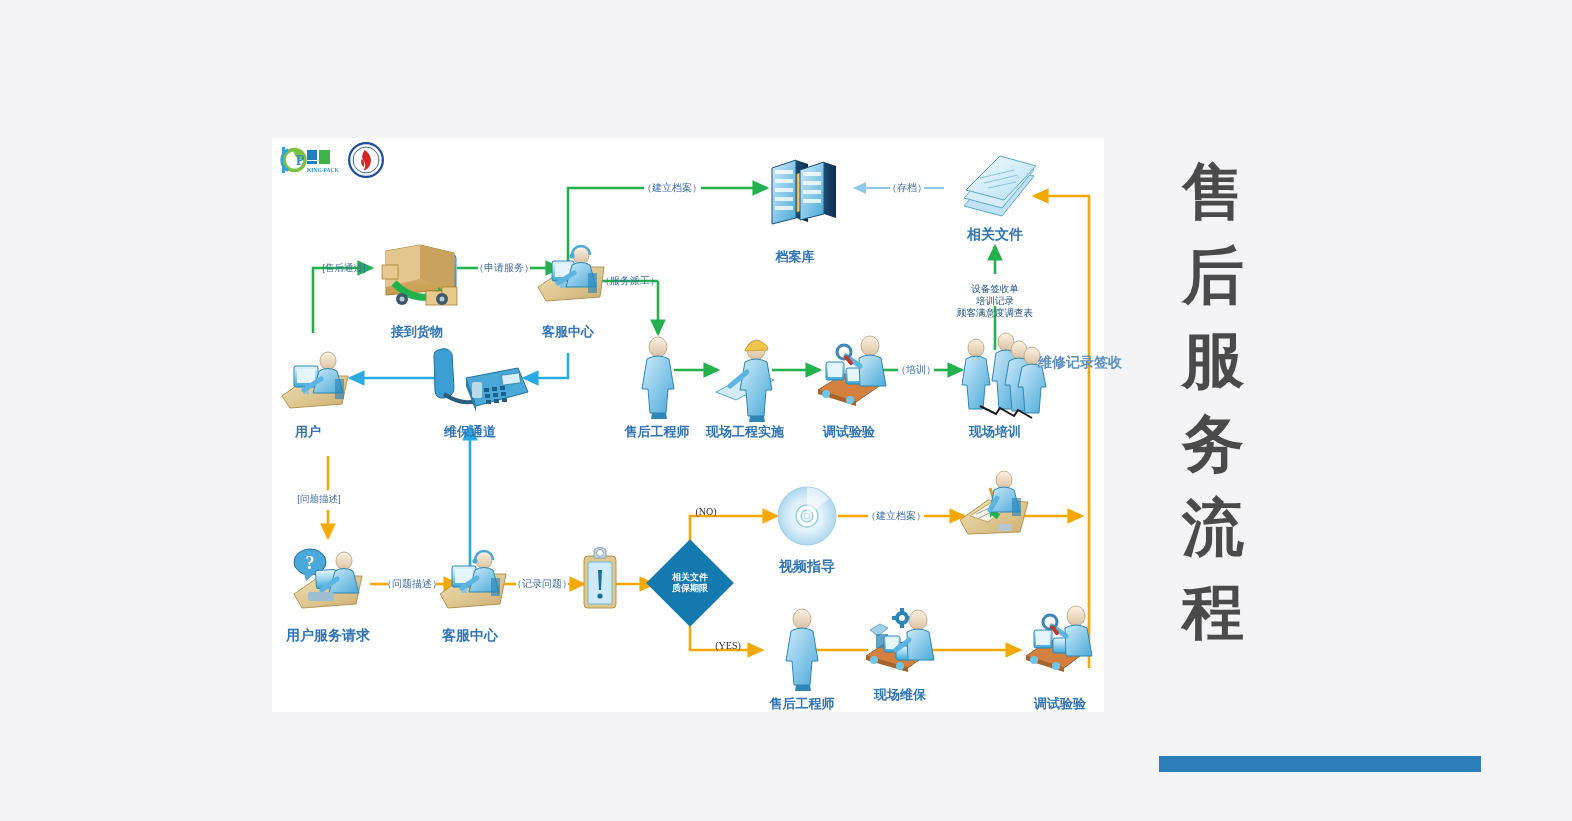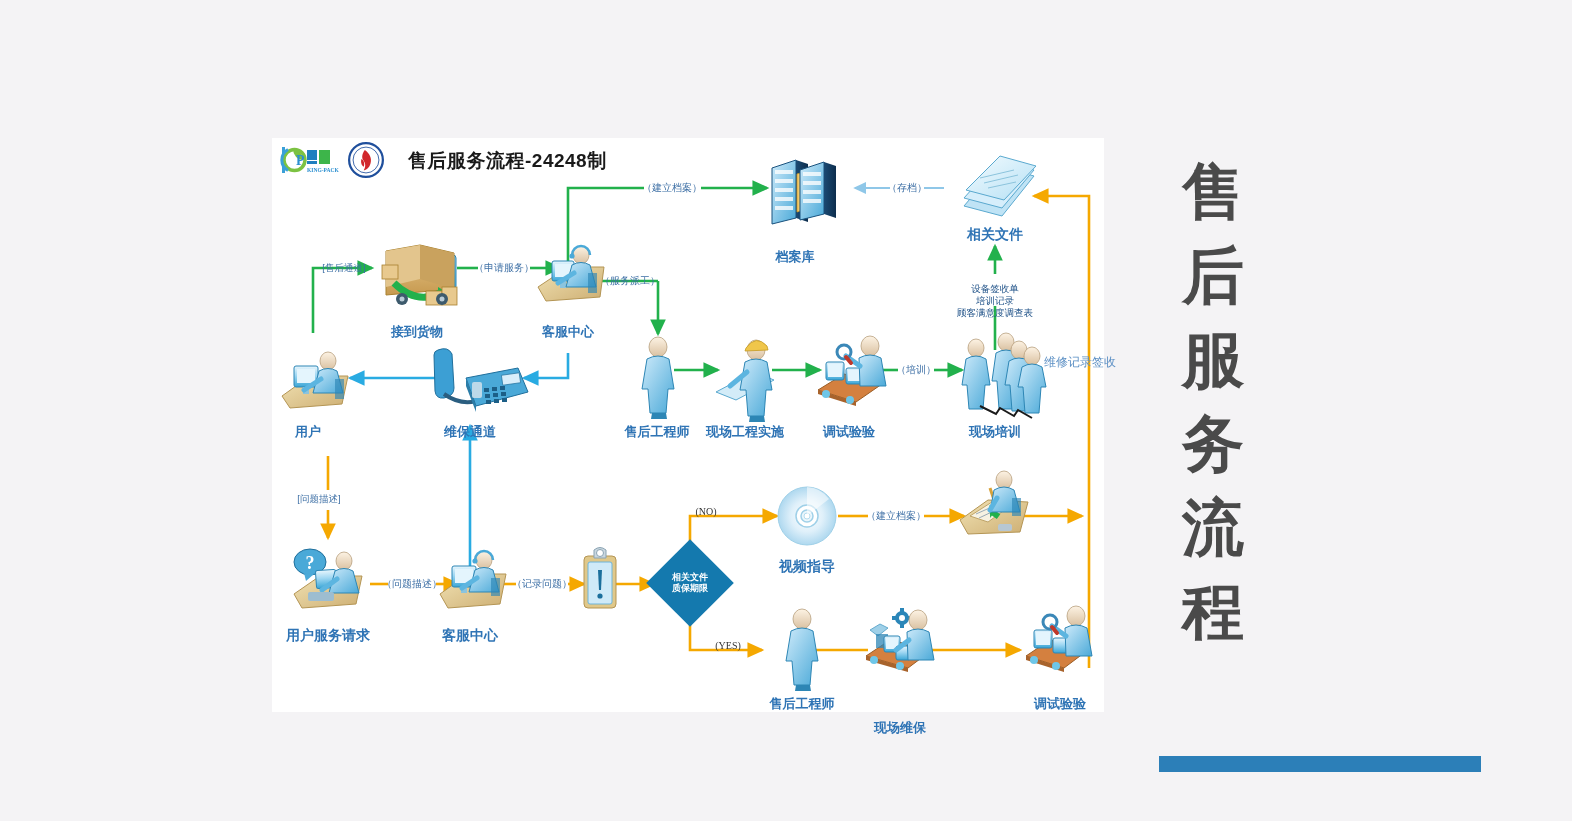--- a/index.html
+++ b/index.html
@@ -35,21 +35,21 @@
 
   
   .elab{
     position:absolute;color:#3d6fa5;font-size:9.5px;
     white-space:nowrap;transform:translateX(-50%);
     font-family:"Liberation Sans","DejaVu Sans",sans-serif;
   }
   .elab.ser{font-size:10px;}
   .elab.en{font-family:"Liberation Serif","DejaVu Serif",serif;font-size:10px;color:#333;}
   .elab.multi{text-align:center;line-height:12px;color:#1c4f86;font-size:9.5px;font-weight:normal;}
-  .elab.vert{font-size:12px;color:#5b8fc4;font-weight:normal;}
+  .elab.vert{font-size:14px;color:#5b8fc4;font-weight:bold;}
 
   
   .diamond{
     position:absolute;width:62px;height:62px;background:#1479ae;
     transform:translate(-50%,-50%) rotate(45deg);
   }
   .diamond-txt{
     position:absolute;transform:translate(-50%,-50%);
     color:#ffffff;font-size:9px;font-weight:bold;line-height:11px;
     text-align:center;white-space:nowrap;
@@ -95,21 +95,20 @@
     <text x="58" y="56" font-size="11" font-weight="bold" fill="#2b8fd0" font-family="Liberation Serif, serif">KING-PACK</text>
   </svg>
 
   <svg class="logo-badge" viewBox="0 0 64 64">
     <circle cx="32" cy="32" r="30" fill="#ffffff" stroke="#1f4f9c" stroke-width="4"></circle>
     <circle cx="32" cy="32" r="23" fill="#ffffff" stroke="#1f4f9c" stroke-width="1.5"></circle>
     <path d="M30 14 c8 6 13 14 10 24 c-2 8 -8 12 -12 12 c5 -8 2 -14 -1 -18 c-3 -4 -2 -12 3 -18 Z" fill="#d1272b"></path>
     <path d="M24 30 c4 2 6 8 4 14 c-4 -2 -6 -9 -4 -14 Z" fill="#d1272b"></path>
   </svg>
 
-  <div class="title">售后服务流程-24248制</div>
 
   <svg id="svgroot" viewBox="0 0 832 574">
     <defs>
       <marker id="agr" markerWidth="7" markerHeight="7" refX="5.6" refY="3" orient="auto">
         <path d="M0,0 L6.5,3 L0,6 Z" fill="#22b14c"></path>
       </marker>
       <marker id="abl" markerWidth="7" markerHeight="7" refX="5.6" refY="3" orient="auto">
         <path d="M0,0 L6.5,3 L0,6 Z" fill="#29abe2"></path>
       </marker>
       <marker id="aor" markerWidth="7" markerHeight="7" refX="5.6" refY="3" orient="auto">
@@ -476,21 +475,21 @@
   <div class="cap" style="left:36px;top:285px">用户</div>
   <div class="cap" style="left:198px;top:285px">维保通道</div>
   <div class="cap" style="left:385px;top:285px">售后工程师</div>
   <div class="cap" style="left:473px;top:285px">现场工程实施</div>
   <div class="cap" style="left:577px;top:285px">调试验验</div>
   <div class="cap" style="left:723px;top:285px">现场培训</div>
   <div class="cap big" style="left:56px;top:489px">用户服务请求</div>
   <div class="cap big" style="left:198px;top:489px">客服中心</div>
   <div class="cap big" style="left:535px;top:420px">视频指导</div>
   <div class="cap" style="left:530px;top:557px">售后工程师</div>
-  <div class="cap" style="left:628px;top:581px">现场维保</div>
+  <div class="cap" style="left:628px;top:548px">现场维保</div>
   <div class="cap" style="left:788px;top:557px">调试验验</div>
 
   <div class="elab" style="left:72px;top:124px">[售后通道]</div>
   <div class="elab ser" style="left:232px;top:123px">（申请服务）</div>
   <div class="elab ser" style="left:358px;top:136px">（服务派工）</div>
   <div class="elab ser" style="left:400px;top:43px">（建立档案）</div>
   <div class="elab ser" style="left:635px;top:43px">（存档）</div>
   <div class="elab ser" style="left:644px;top:225px">（培训）</div>
   <div class="elab" style="left:47px;top:355px">[问题描述]</div>
   <div class="elab ser" style="left:140px;top:439px">（问题描述）</div>

